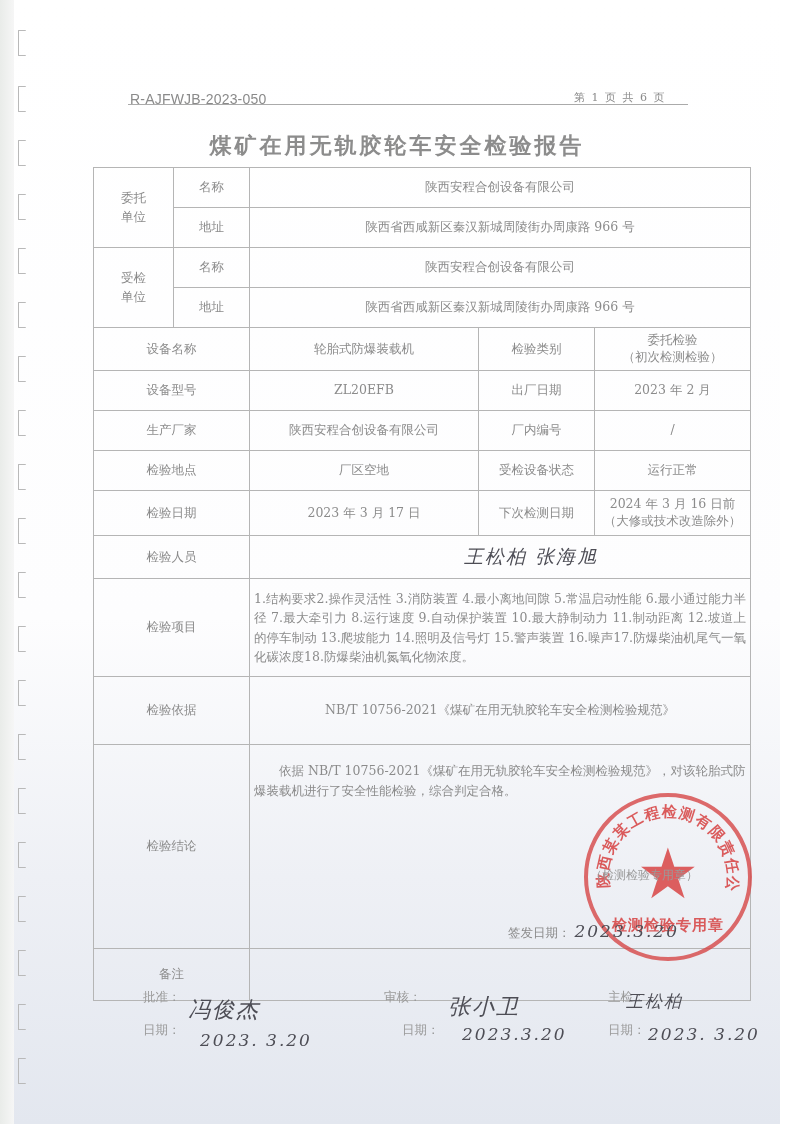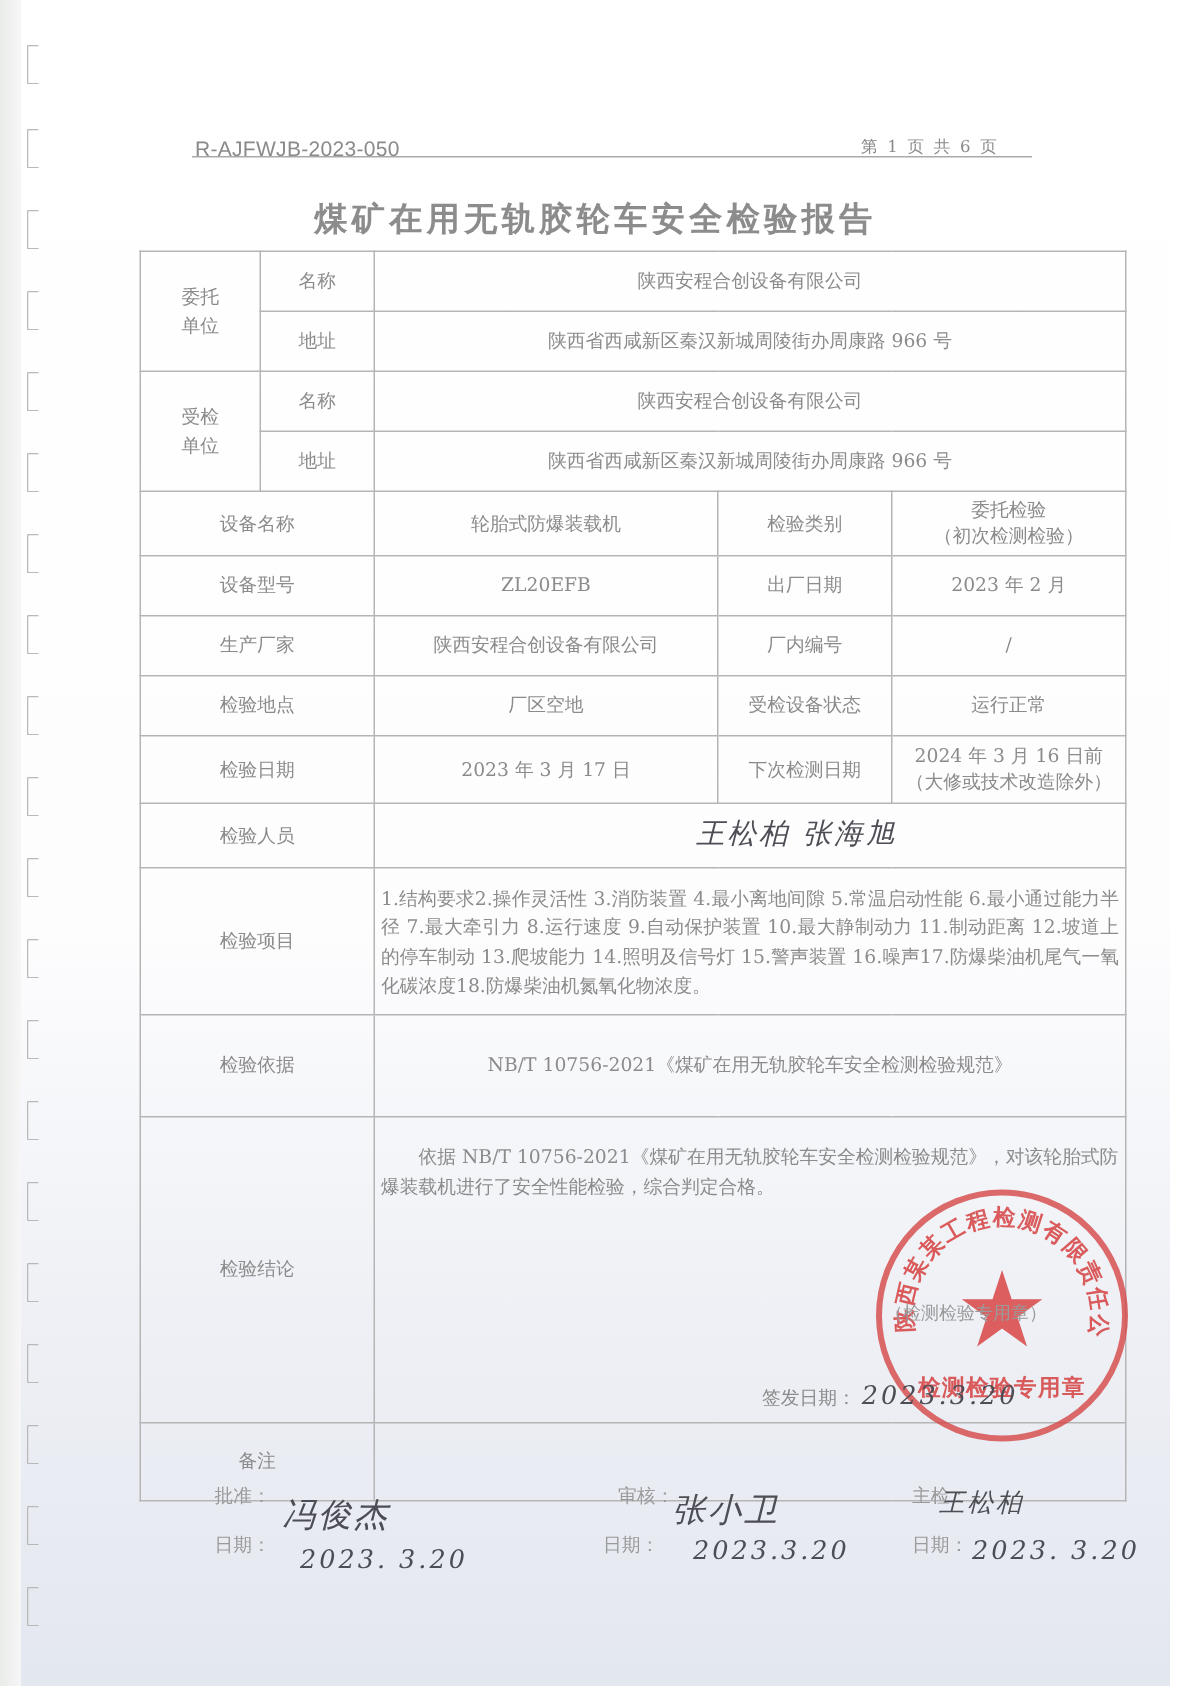--- a/index.html
+++ b/index.html
@@ -211,21 +211,21 @@
   </tr>
 </tbody>
   </table>
 
 <div class="sig-block" style="left:0;top:0;width:794px;height:1124px;pointer-events:none">
   <span class="sig-label" style="left:143px;top:989px">批准：</span>
   <span class="sig-hand handwriting" style="left:188px;top:995px;font-size:22px">冯俊杰</span>
   <span class="sig-label" style="left:143px;top:1022px">日期：</span>
   <span class="sig-hand handwriting" style="left:200px;top:1030px">2023. 3.20</span>
 
-  <span class="sig-label" style="left:412px;top:989px">审核：</span>
+  <span class="sig-label" style="left:384px;top:989px">审核：</span>
   <span class="sig-hand handwriting" style="left:448px;top:992px;font-size:22px">张小卫</span>
   <span class="sig-label" style="left:402px;top:1022px">日期：</span>
   <span class="sig-hand handwriting" style="left:462px;top:1024px">2023.3.20</span>
 
   <span class="sig-label" style="left:608px;top:989px">主检：</span>
   <span class="sig-hand handwriting" style="left:626px;top:990px">王松柏</span>
   <span class="sig-label" style="left:608px;top:1022px">日期：</span>
   <span class="sig-hand handwriting" style="left:648px;top:1024px">2023. 3.20</span>
 </div>
 

